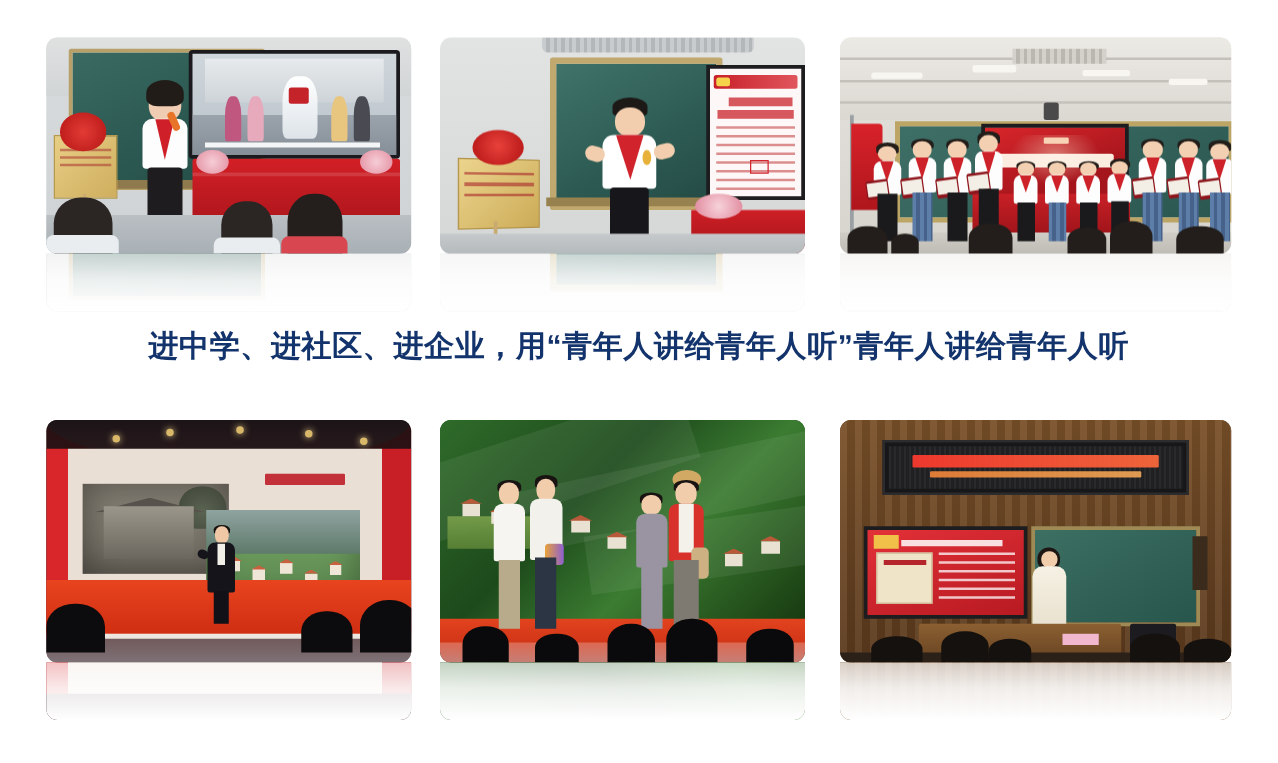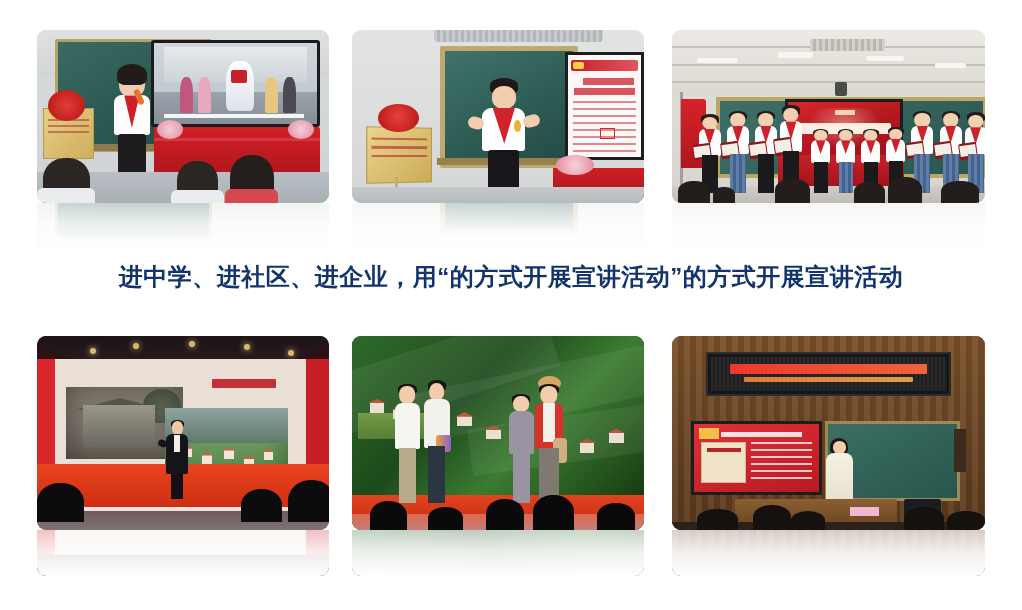--- a/index.html
+++ b/index.html
@@ -610,21 +610,21 @@
       <div class="mirror s3">
         
         
         
         
       </div>
     </div>
   </div>
 </div>
 
-<div id="caption" style="color: rgb(18, 51, 107);">进中学、进社区、进企业，用“的方式开展宣讲活动”的方式开展宣讲活动</div>
+<div id="caption" style="color: rgb(18, 51, 107);">进中学、进社区、进企业，用“青年人讲给青年人听”青年人讲给青年人听</div>
 
 <div class="photo-row" id="row-bottom">
 
   <div class="photo-cell c1">
     <div class="photo s4">
       <div class="arcceil">
         <i style="left:18%; top:40%;"></i>
           <i style="left:33%; top:22%;"></i>
         <i style="left:52%; top:16%;"></i>
           <i style="left:71%; top:26%;"></i>

